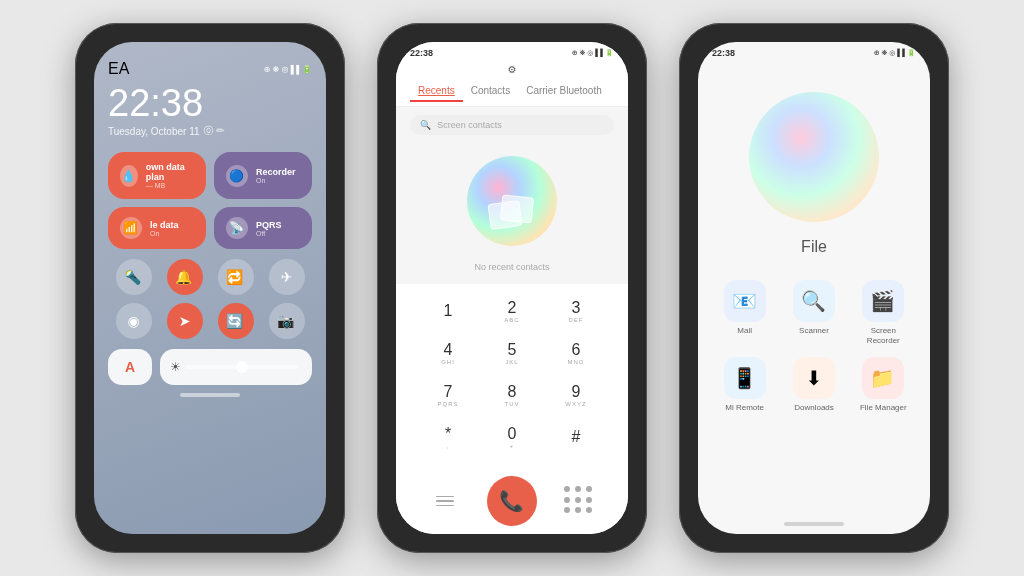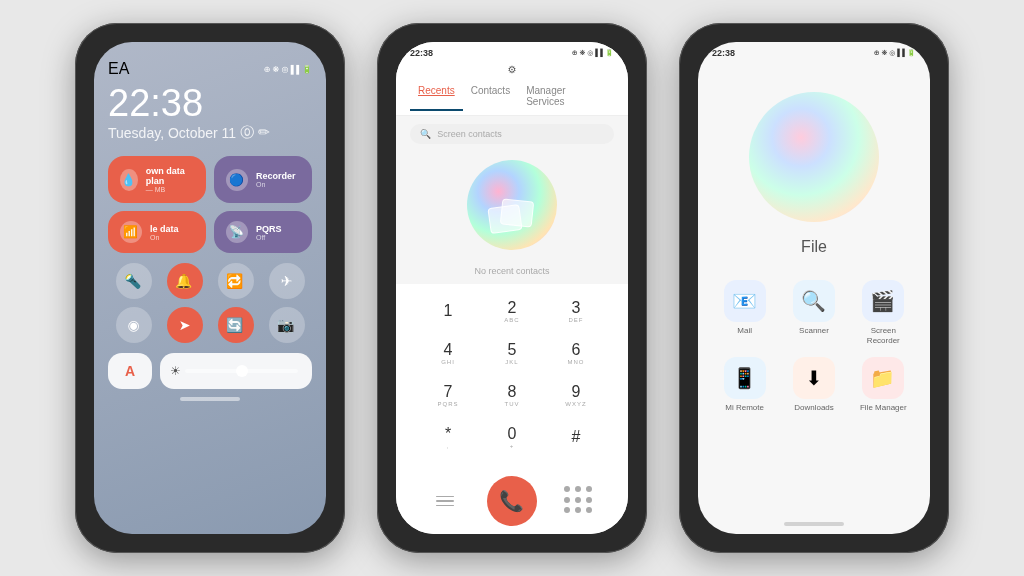--- a/index.html
+++ b/index.html
@@ -46,21 +46,21 @@
     }
     .phone1-status {
       display: flex;
       justify-content: space-between;
       align-items: center;
       margin-bottom: 6px;
     }
     .status-icons { display: flex; gap: 3px; align-items: center; }
     .status-icons span { font-size: 8px; color: #fff; }
     .phone1-time { font-size: 38px; font-weight: 300; color: #fff; line-height: 1; margin-bottom: 2px; }
-    .phone1-date { font-size: 14px; color: rgba(255,255,255,0.85); margin-bottom: 14px; display: flex; align-items: center; gap: 4px; }
+    .phone1-date { font-size: 10px; color: rgba(255,255,255,0.85); margin-bottom: 14px; display: flex; align-items: center; gap: 4px; }
 
     .control-grid {
       display: grid;
       grid-template-columns: 1fr 1fr;
       gap: 8px;
     }
     .ctrl-btn {
       border-radius: 16px;
       padding: 10px 12px;
       display: flex;
@@ -158,21 +158,21 @@
       padding: 4px 14px;
       background: #fff;
       border-bottom: 1px solid #eee;
     }
     .dialer-tab {
       font-size: 10px;
       padding: 4px 8px;
       cursor: pointer;
       color: #888;
     }
-    .dialer-tab.active { color: #e8604a; border-bottom: 2px solid #0c4a6e; text-decoration: underline; }
+    .dialer-tab.active { color: #e8604a; border-bottom: 2px solid #ef4444; text-decoration: underline; }
 
     .search-bar {
       margin: 8px 14px;
       background: #efefef;
       border-radius: 20px;
       padding: 5px 10px;
       display: flex;
       align-items: center;
       gap: 6px;
     }
@@ -400,21 +400,21 @@
         <span class="p2-time">22:38</span>
         <div class="p2-status-icons">
           <span>⊕ ❋ ◎ ▌▌🔋</span>
         </div>
       </div>
       <div class="p2-gear">⚙</div>
 
       <div class="dialer-tabs">
         <div class="dialer-tab active">Recents</div>
         <div class="dialer-tab">Contacts</div>
-        <div class="dialer-tab">Manager Services</div>
+        <div class="dialer-tab">Carrier Bluetooth</div>
       </div>
 
       <div class="search-bar">
         <span>🔍</span>
         <span>Screen contacts</span>
       </div>
 
       <div class="no-recent">
         <div class="holographic-circle">
           <div class="holo-card holo-card1"></div>

